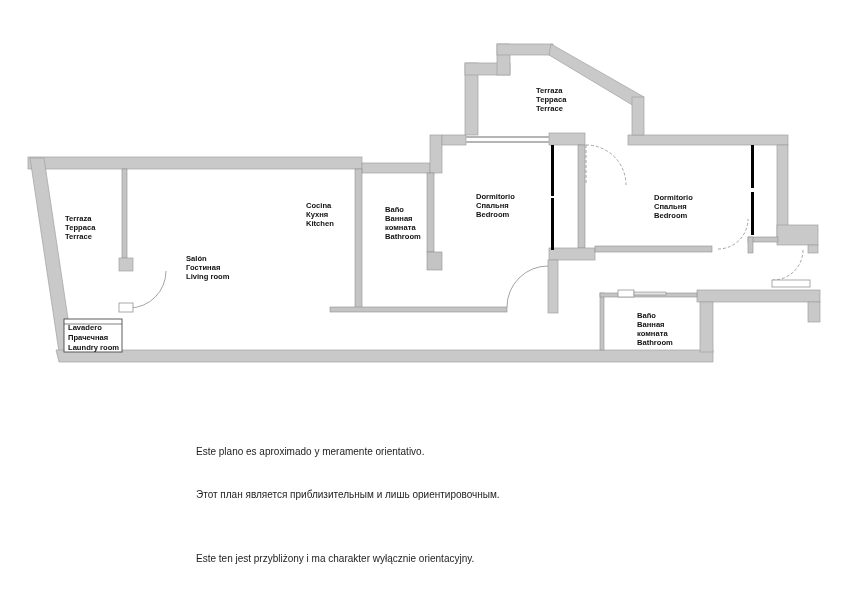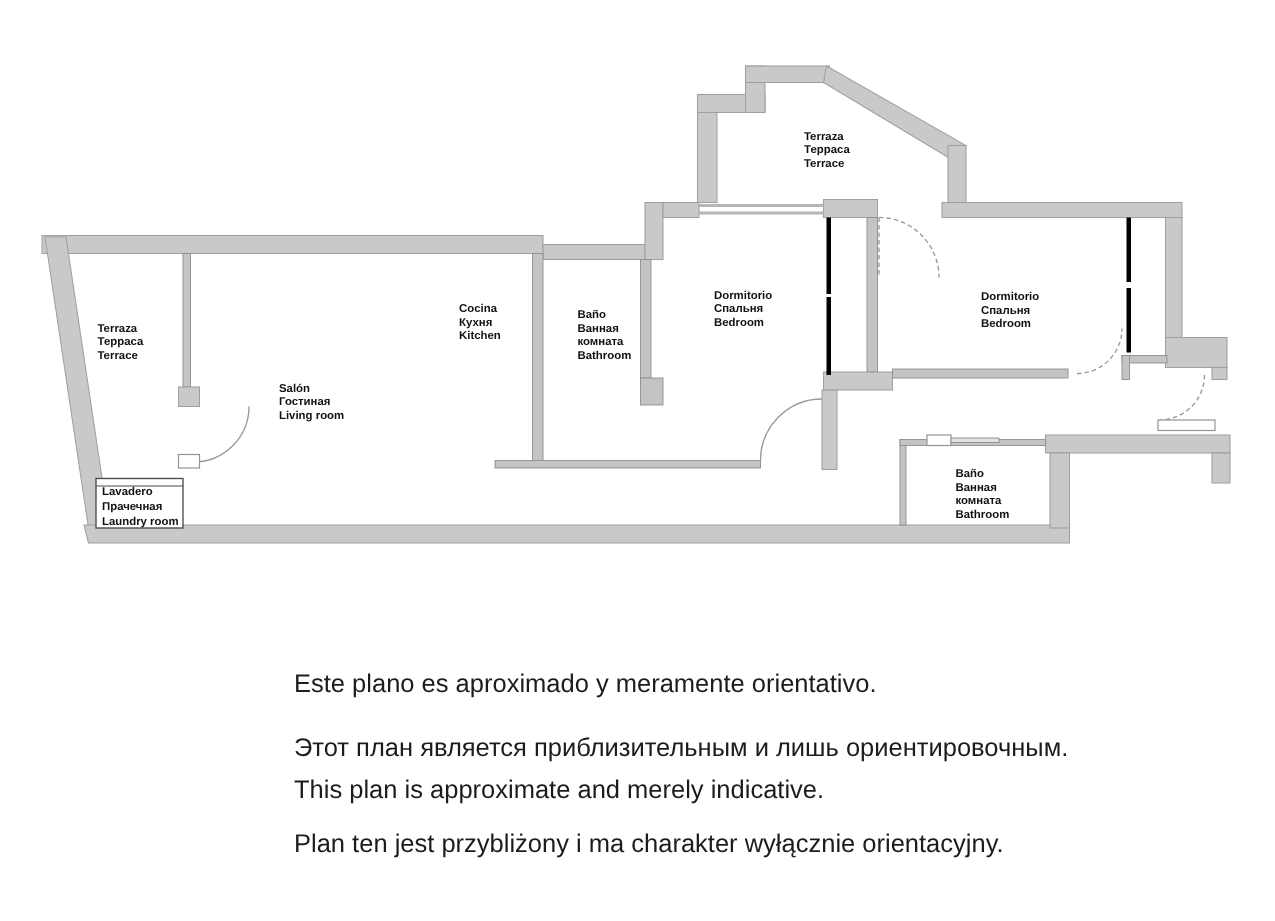--- a/index.html
+++ b/index.html
@@ -8,21 +8,21 @@
   #plan-svg{position:absolute;left:0;top:0;}
   .wall{fill:#c9c9c9;stroke:#a0a0a0;stroke-width:0.7;}
   .wall-thin{fill:#c4c4c4;stroke:#8f8f8f;stroke-width:0.6;}
   .glazing{fill:#000000;stroke:none;}
   .win-line{fill:#b5b5b5;stroke:none;}
   .arc{fill:none;stroke:#9a9a9a;stroke-width:0.9;}
   .arc-dashed{fill:none;stroke:#9a9a9a;stroke-width:0.9;stroke-dasharray:3 2;}
   .white-box{fill:#ffffff;stroke:#949494;stroke-width:0.8;}
   .room-label{font-family:"Liberation Sans",sans-serif;font-size:7.6px;font-weight:bold;fill:#111111;}
   .lav-box{fill:#ffffff;stroke:#4a4a4a;stroke-width:0.9;}
-  .disclaimer{position:absolute;left:196px;font-size:17px;color:#1c1c1c;
+  .disclaimer{position:absolute;left:196px;font-size:10px;color:#1c1c1c;
               font-family:"Liberation Sans",sans-serif;white-space:nowrap;}
 </style>
 </head>
 <body>
 
 <div id="stage">
 
   <svg id="plan-svg" width="850" height="430" viewBox="0 0 850 430">
 
     <g>
@@ -141,16 +141,15 @@
         <text class="room-label" x="637" y="318">Baño</text>
         <text class="room-label" x="637" y="327">Ванная</text>
         <text class="room-label" x="637" y="336">комната</text>
         <text class="room-label" x="637" y="345">Bathroom</text>
       </g>
     </g>
   </svg>
 
   <div class="disclaimer" style="top:446px">Este plano es aproximado y meramente orientativo.</div>
   <div class="disclaimer" style="top:489px">Этот план является приблизительным и лишь ориентировочным.</div>
-  <div class="disclaimer" style="top:517px">This plan is approximate and merely indicative.</div>
-  <div class="disclaimer" style="top:553px">Plan ten jest przybliżony i ma charakter wyłącznie orientacyjny.</div>
+  <div class="disclaimer" style="top:553px">Este ten jest przybliżony i ma charakter wyłącznie orientacyjny.</div>
 
 </div>
 
 </body></html>

